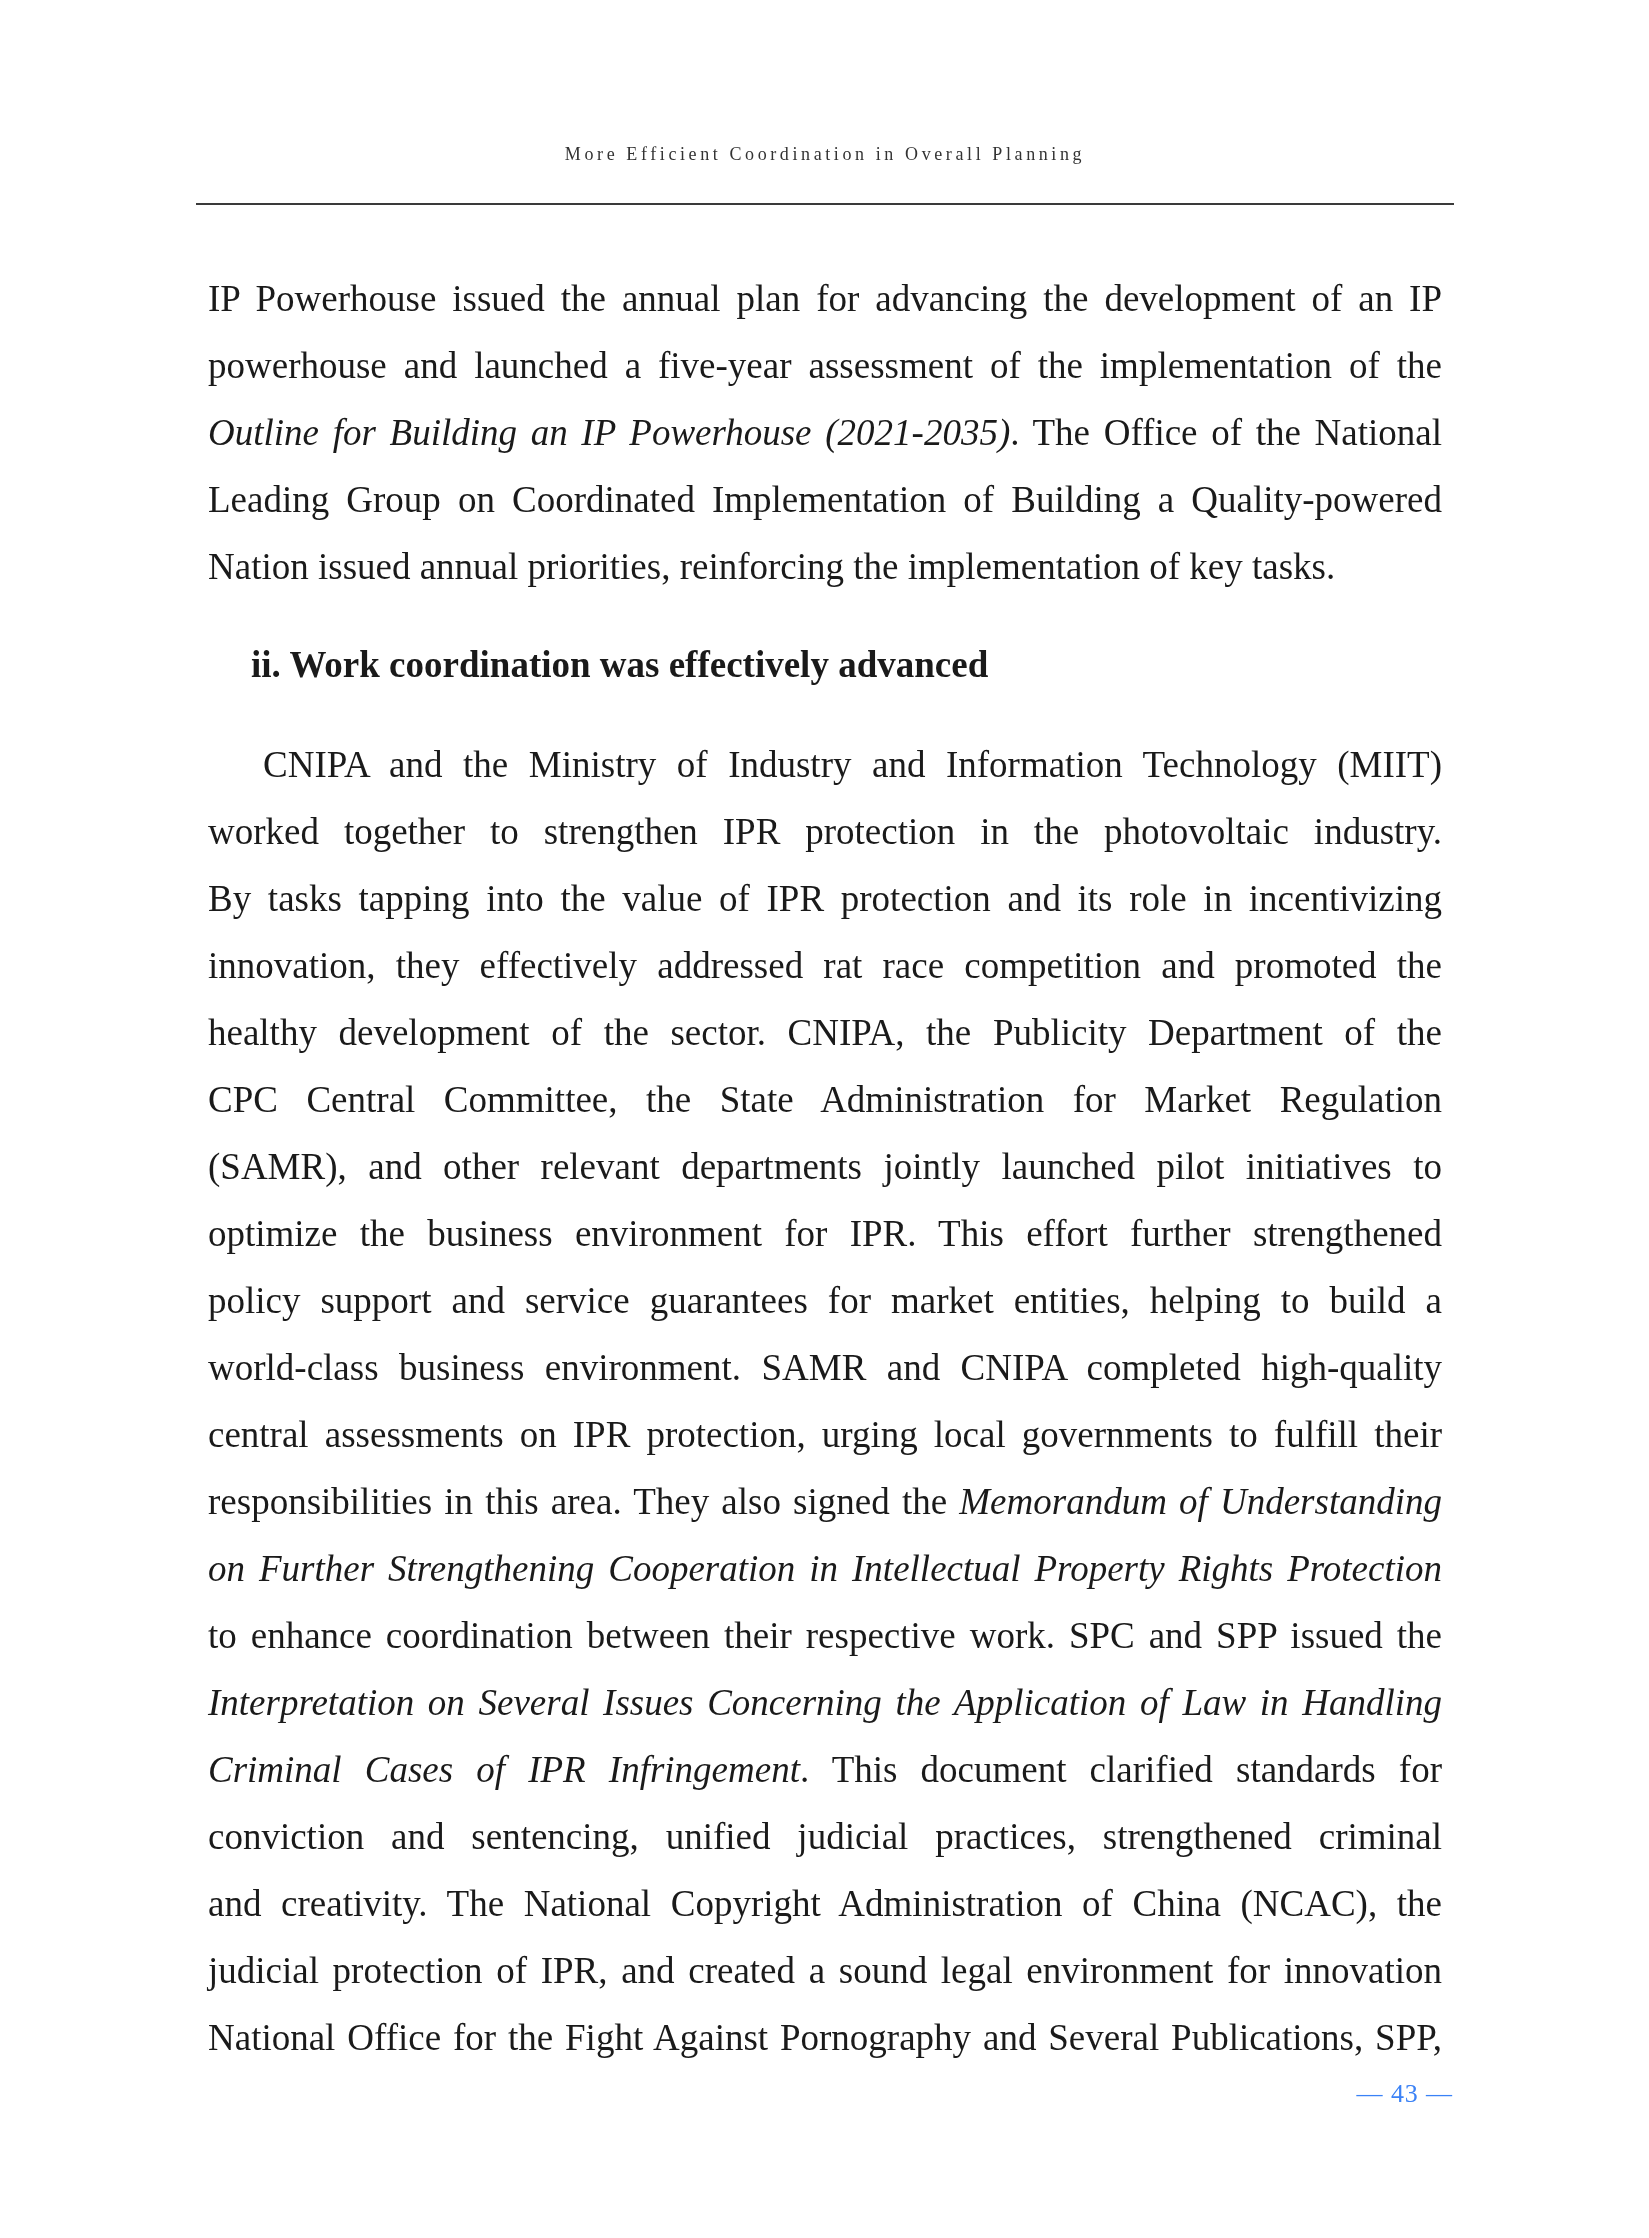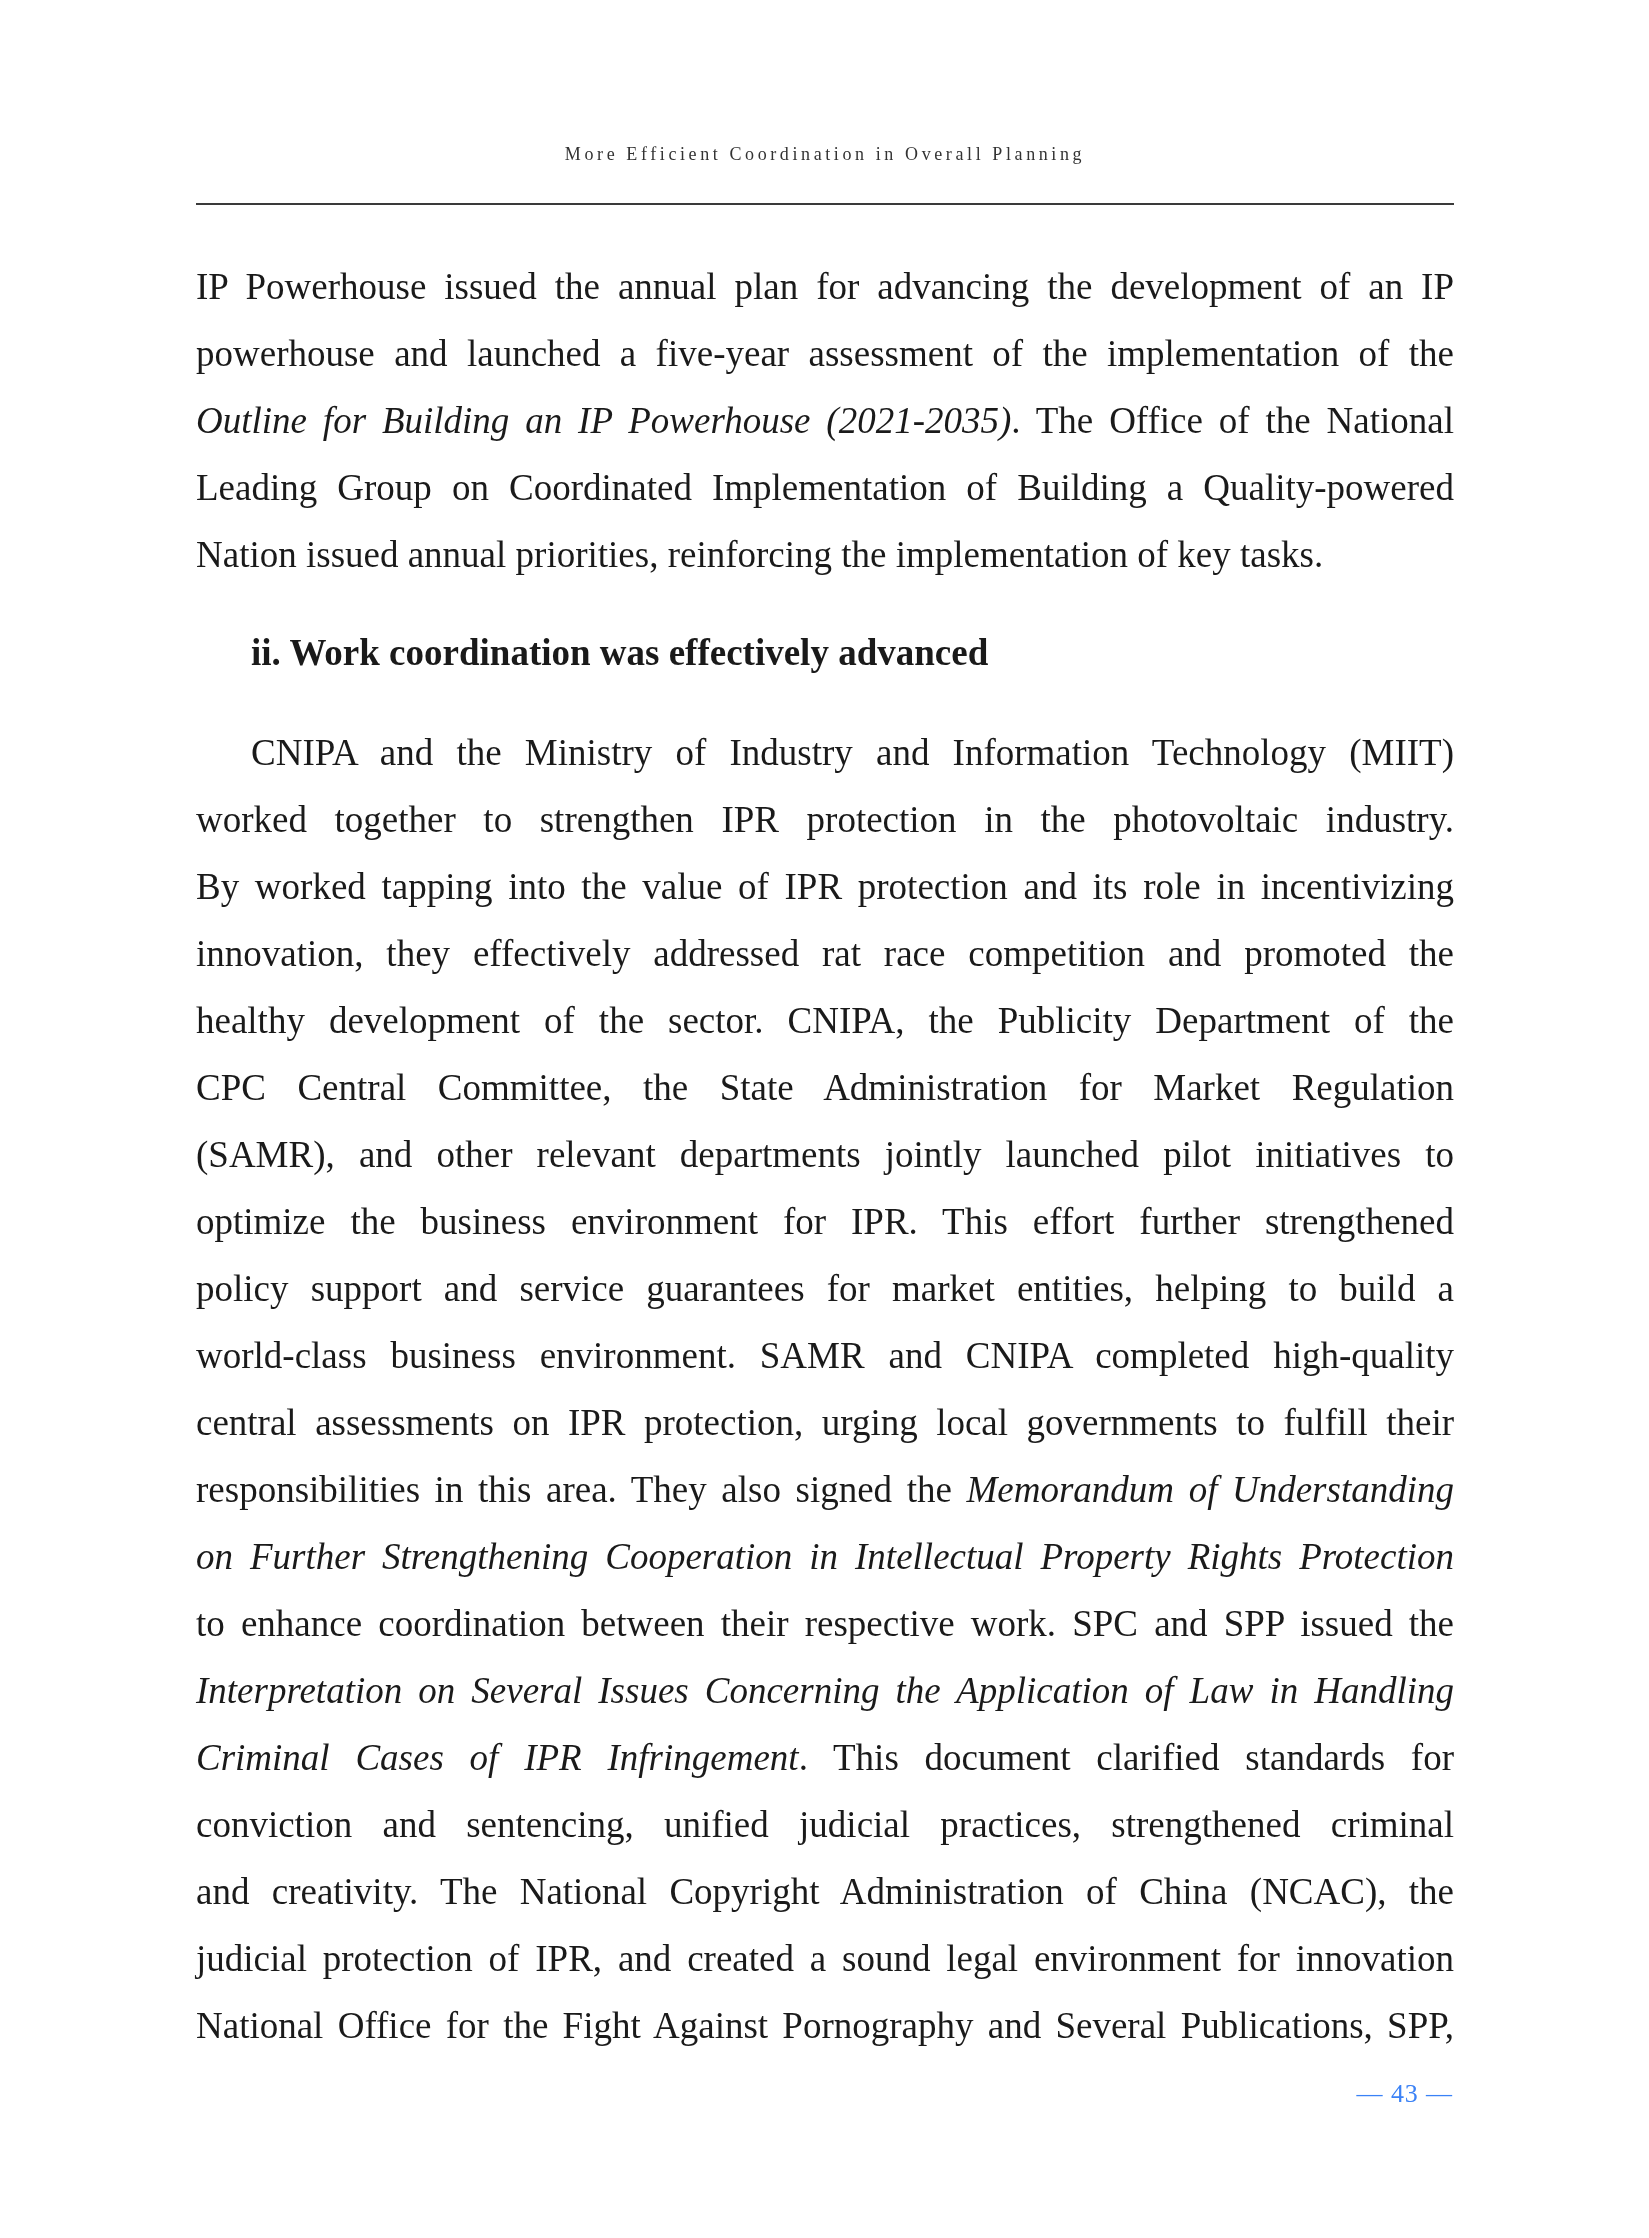--- a/index.html
+++ b/index.html
@@ -39,21 +39,21 @@
       position: absolute;
       left: 196px;
       width: 1258px;
       top: 253px;
       font-size: 37px;
       line-height: 67px;
       text-align: justify;
       text-align-last: auto;
     }
     .para {
-      margin: 0;
+      margin: 12px;
       text-align: justify;
     }
     .line {
       display: block;
       text-align: justify;
       text-align-last: justify;
       white-space: nowrap;
       height: 67px;
     }
     .line.last {
@@ -96,21 +96,21 @@
       <span class="line"><span>IP Powerhouse issued the annual plan for advancing the development of an IP</span></span>
       <span class="line"><span>powerhouse and launched a five-year assessment of the implementation of the</span></span>
       <span class="line"><em>Outline for Building an IP Powerhouse (2021-2035)</em><span>. The Office of the National</span></span>
       <span class="line"><span>Leading Group on Coordinated Implementation of Building a Quality-powered</span></span>
       <span class="line last"><span>Nation issued annual priorities, reinforcing the implementation of key tasks.</span></span>
     </div>
   <h2 class="section-heading">ii. Work coordination was effectively advanced</h2>
   <div class="para" id="para2">
       <span class="line indent"><span>CNIPA and the Ministry of Industry and Information Technology (MIIT)</span></span>
       <span class="line"><span>worked together to strengthen IPR protection in the photovoltaic industry.</span></span>
-      <span class="line"><span>By worked tapping into the value of IPR protection and its role in incentivizing</span></span>
+      <span class="line"><span>By tasks tapping into the value of IPR protection and its role in incentivizing</span></span>
       <span class="line"><span>innovation, they effectively addressed rat race competition and promoted the</span></span>
       <span class="line"><span>healthy development of the sector. CNIPA, the Publicity Department of the</span></span>
       <span class="line"><span>CPC Central Committee, the State Administration for Market Regulation</span></span>
       <span class="line"><span>(SAMR), and other relevant departments jointly launched pilot initiatives to</span></span>
       <span class="line"><span>optimize the business environment for IPR. This effort further strengthened</span></span>
       <span class="line"><span>policy support and service guarantees for market entities, helping to build a</span></span>
       <span class="line"><span>world-class business environment. SAMR and CNIPA completed high-quality</span></span>
       <span class="line"><span>central assessments on IPR protection, urging local governments to fulfill their</span></span>
       <span class="line"><span>responsibilities in this area. They also signed the </span><em>Memorandum of Understanding</em></span>
       <span class="line"><em>on Further Strengthening Cooperation in Intellectual Property Rights Protection</em></span>

